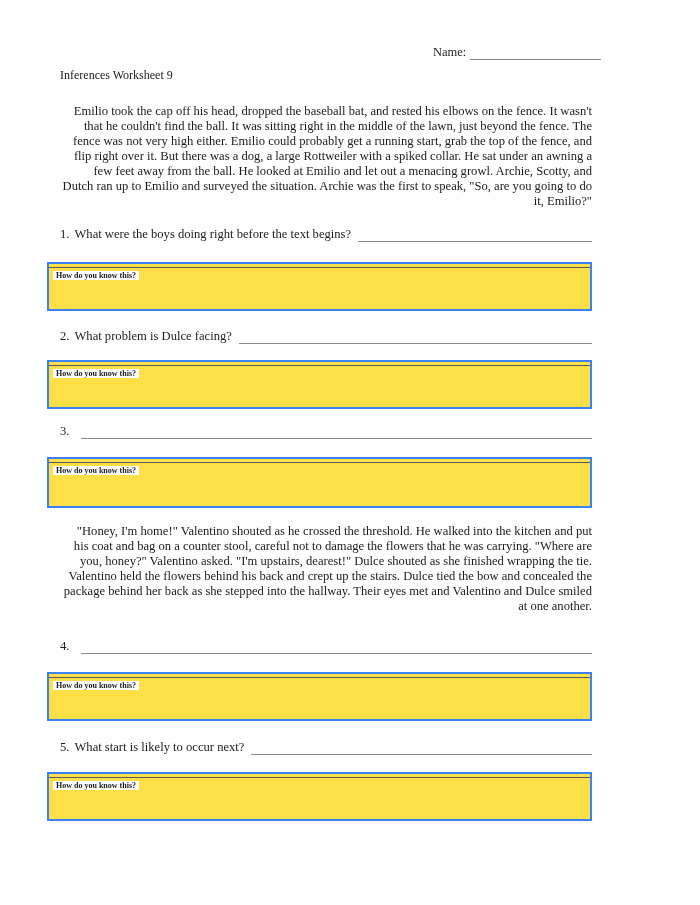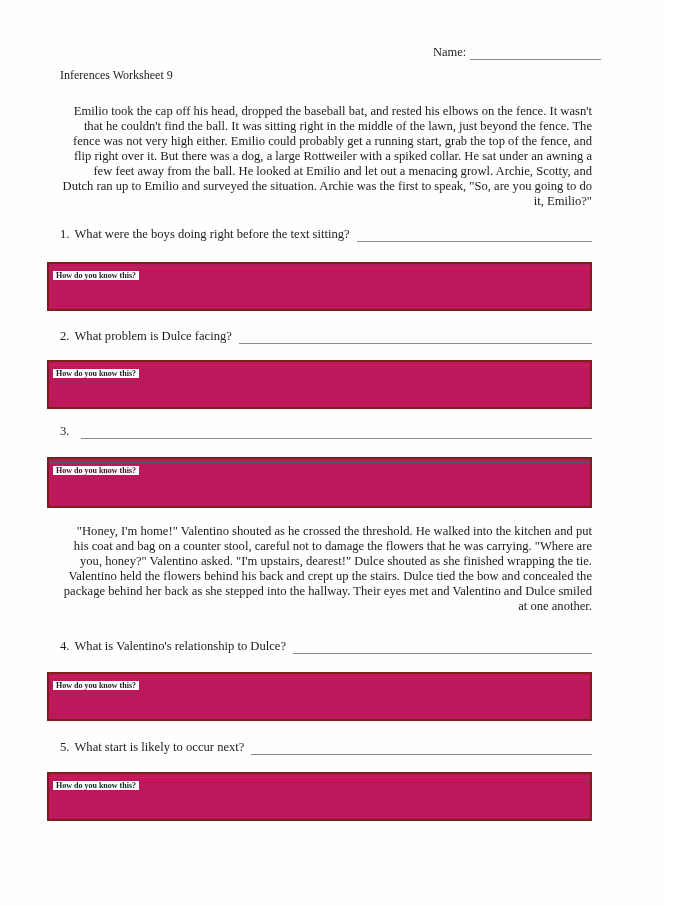--- a/index.html
+++ b/index.html
@@ -79,22 +79,22 @@
   .q4 { margin-top: 25px; }
   .q5 { margin-top: 19px; }
 
   
   .hdyk-box {
     position: relative;
     margin-left: -13px;
     width: calc(100% + 13px);
     height: 49px;
     box-sizing: border-box;
-    border: 2px solid #7f1d1d;
-    background: #be185d;
+    border: 2px solid #3b82f6;
+    background: #fde047;
   }
   .hdyk-box::before {
     content: "";
     position: absolute;
     left: 0;
     right: 0;
     top: 3px;
     border-top: 1px solid #5a5a5a;
   }
   .box-label {
@@ -123,21 +123,21 @@
     <span class="name-blank"></span>
   </div>
 
   <div class="title">Inferences Worksheet 9</div>
 
 
   <div class="passage passage-1">Emilio took the cap off his head, dropped the baseball bat, and rested his elbows on the fence. It wasn't that he couldn't find the ball. It was sitting right in the middle of the lawn, just beyond the fence. The fence was not very high either. Emilio could probably get a running start, grab the top of the fence, and flip right over it. But there was a dog, a large Rottweiler with a spiked collar. He sat under an awning a few feet away from the ball. He looked at Emilio and let out a menacing growl. Archie, Scotty, and Dutch ran up to Emilio and surveyed the situation. Archie was the first to speak, "So, are you going to do it, Emilio?"</div>
 
   <div class="question-row q1">
     <span class="q-number">1.</span>
-    <span>What were the boys doing right before the text sitting?</span>
+    <span>What were the boys doing right before the text begins?</span>
     <span class="answer-line"></span>
   </div>
   <div class="hdyk-box b1">
     <span class="box-label">How do you know this?</span>
   </div>
 
   <div class="question-row q2">
     <span class="q-number">2.</span>
     <span>What problem is Dulce facing?</span>
     <span class="answer-line"></span>
@@ -151,21 +151,20 @@
     <span class="answer-line"></span>
   </div>
   <div class="hdyk-box b3">
     <span class="box-label">How do you know this?</span>
   </div>
 
   <div class="passage passage-2">"Honey, I'm home!" Valentino shouted as he crossed the threshold. He walked into the kitchen and put his coat and bag on a counter stool, careful not to damage the flowers that he was carrying. "Where are you, honey?" Valentino asked. "I'm upstairs, dearest!" Dulce shouted as she finished wrapping the tie. Valentino held the flowers behind his back and crept up the stairs. Dulce tied the bow and concealed the package behind her back as she stepped into the hallway. Their eyes met and Valentino and Dulce smiled at one another.</div>
 
   <div class="question-row q4">
     <span class="q-number">4.</span>
-    <span>What is Valentino's relationship to Dulce?</span>
     <span class="answer-line"></span>
   </div>
   <div class="hdyk-box b4">
     <span class="box-label">How do you know this?</span>
   </div>
 
   <div class="question-row q5">
     <span class="q-number">5.</span>
     <span>What start is likely to occur next?</span>
     <span class="answer-line"></span>

